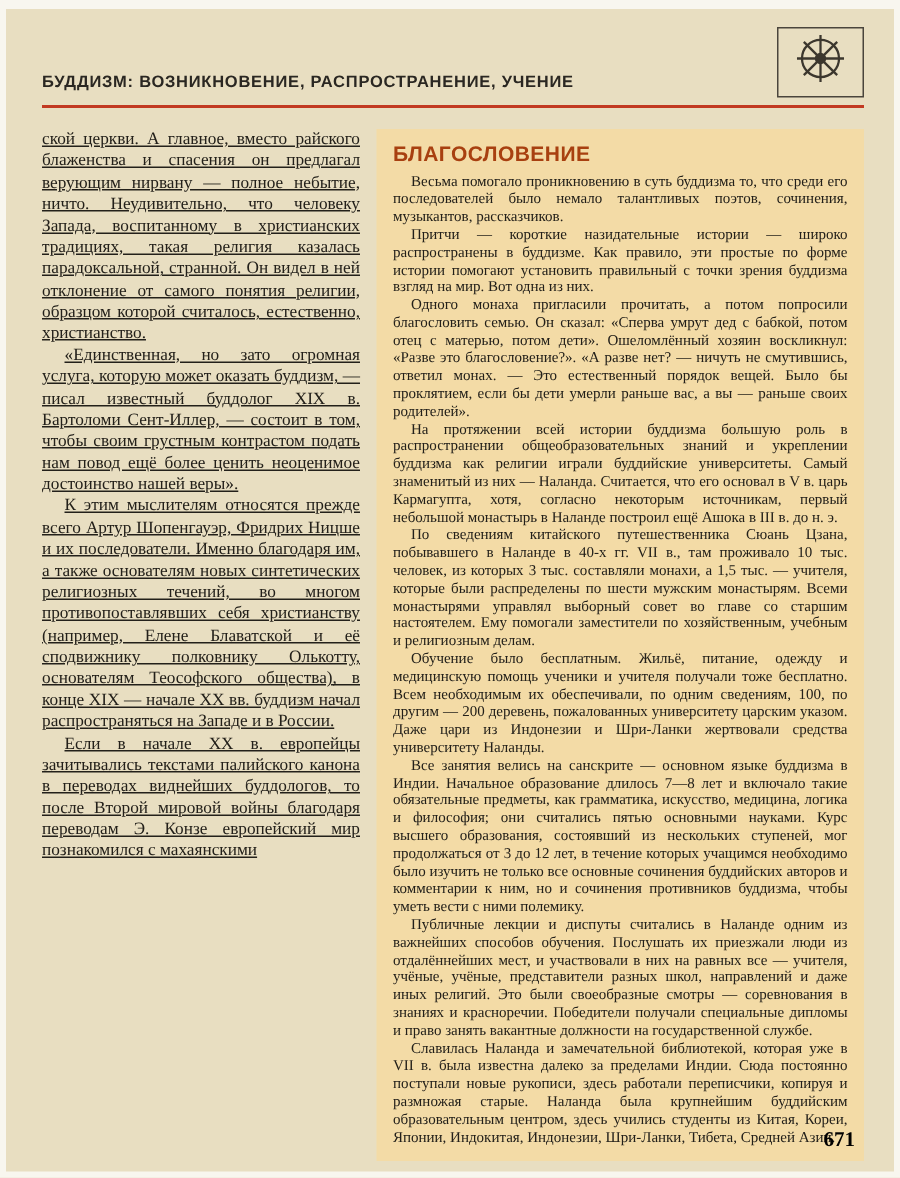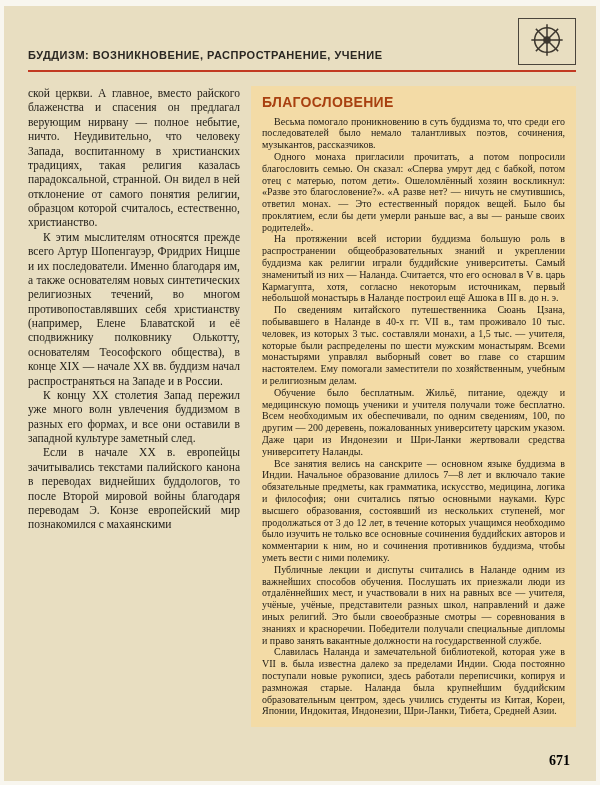--- a/index.html
+++ b/index.html
@@ -45,20 +45,21 @@
     display:flex;
     gap:11px;
     align-items:flex-start;
   }
   .left-col{
     width:212px;
     flex:0 0 212px;
     font-size:11.5px;
     line-height:1.25;
     text-align:justify;
+    text-decoration:underline;
   }
   .left-col p{margin:0;text-indent:15px;}
   .left-col p.no-indent{text-indent:0;}
   .sidebar{
     flex:1;
     background:#f3dba6;
     padding:8px 11px 10px 11px;
     font-size:10px;
     line-height:1.18;
     text-align:justify;
@@ -112,30 +113,31 @@
         </svg>
       </span>
     </div>
   </div>
   <hr class="red-rule">
 
   <div class="columns">
 
     <div class="left-col">
       <p class="no-indent">ской церкви. А главное, вместо райского блаженства и спасения он предлагал верующим нирвану — полное небытие, ничто. Неудивительно, что человеку Запада, воспитанному в христианских традициях, такая религия казалась парадоксальной, странной. Он видел в ней отклонение от самого понятия религии, образцом которой считалось, естественно, христианство.</p>
+      <p>«Единственная, но зато огромная услуга, которую может оказать буддизм, — писал известный буддолог XIX в. Бартоломи Сент-Иллер, — состоит в том, чтобы своим грустным контрастом подать нам повод ещё более ценить неоценимое достоинство нашей веры».</p>
       <p>К этим мыслителям относятся прежде всего Артур Шопенгауэр, Фридрих Ницше и их последователи. Именно благодаря им, а также основателям новых синтетических религиозных течений, во многом противопоставлявших себя христианству (например, Елене Блаватской и её сподвижнику полковнику Олькотту, основателям Теософского общества), в конце XIX — начале XX вв. буддизм начал распространяться на Западе и в России.</p>
-      <p>К концу XX столетия Запад пережил уже много волн увлечения буддизмом в разных его формах, и все они оставили в западной культуре заметный след.</p>
       <p>Если в начале XX в. европейцы зачитывались текстами палийского канона в переводах виднейших буддологов, то после Второй мировой войны благодаря переводам Э. Конзе европейский мир познакомился с махаянскими</p>
     </div>
 
     <div class="sidebar">
 
       <div class="section">
         <div class="section-heading">БЛАГОСЛОВЕНИЕ</div>
         <p>Весьма помогало проникновению в суть буддизма то, что среди его последователей было немало талантливых поэтов, сочинения, музыкантов, рассказчиков.</p>
+        <p>Притчи — короткие назидательные истории — широко распространены в буддизме. Как правило, эти простые по форме истории помогают установить правильный с точки зрения буддизма взгляд на мир. Вот одна из них.</p>
         <p>Одного монаха пригласили прочитать, а потом попросили благословить семью. Он сказал: «Сперва умрут дед с бабкой, потом отец с матерью, потом дети». Ошеломлённый хозяин воскликнул: «Разве это благословение?». «А разве нет? — ничуть не смутившись, ответил монах. — Это естественный порядок вещей. Было бы проклятием, если бы дети умерли раньше вас, а вы — раньше своих родителей».</p>
       </div>
 
       <div class="section">
         <p>На протяжении всей истории буддизма большую роль в распространении общеобразовательных знаний и укреплении буддизма как религии играли буддийские университеты. Самый знаменитый из них — Наланда. Считается, что его основал в V в. царь Кармагупта, хотя, согласно некоторым источникам, первый небольшой монастырь в Наланде построил ещё Ашока в III в. до н. э.</p>
         <p>По сведениям китайского путешественника Сюань Цзана, побывавшего в Наланде в 40-х гг. VII в., там проживало 10 тыс. человек, из которых 3 тыс. составляли монахи, а 1,5 тыс. — учителя, которые были распределены по шести мужским монастырям. Всеми монастырями управлял выборный совет во главе со старшим настоятелем. Ему помогали заместители по хозяйственным, учебным и религиозным делам.</p>
         <p>Обучение было бесплатным. Жильё, питание, одежду и медицинскую помощь ученики и учителя получали тоже бесплатно. Всем необходимым их обеспечивали, по одним сведениям, 100, по другим — 200 деревень, пожалованных университету царским указом. Даже цари из Индонезии и Шри-Ланки жертвовали средства университету Наланды.</p>
         <p>Все занятия велись на санскрите — основном языке буддизма в Индии. Начальное образование длилось 7—8 лет и включало такие обязательные предметы, как грамматика, искусство, медицина, логика и философия; они считались пятью основными науками. Курс высшего образования, состоявший из нескольких ступеней, мог продолжаться от 3 до 12 лет, в течение которых учащимся необходимо было изучить не только все основные сочинения буддийских авторов и комментарии к ним, но и сочинения противников буддизма, чтобы уметь вести с ними полемику.</p>
         <p>Публичные лекции и диспуты считались в Наланде одним из важнейших способов обучения. Послушать их приезжали люди из отдалённейших мест, и участвовали в них на равных все — учителя, учёные, учёные, представители разных школ, направлений и даже иных религий. Это были своеобразные смотры — соревнования в знаниях и красноречии. Победители получали специальные дипломы и право занять вакантные должности на государственной службе.</p>
         <p>Славилась Наланда и замечательной библиотекой, которая уже в VII в. была известна далеко за пределами Индии. Сюда постоянно поступали новые рукописи, здесь работали переписчики, копируя и размножая старые. Наланда была крупнейшим буддийским образовательным центром, здесь учились студенты из Китая, Кореи, Японии, Индокитая, Индонезии, Шри-Ланки, Тибета, Средней Азии.</p>

